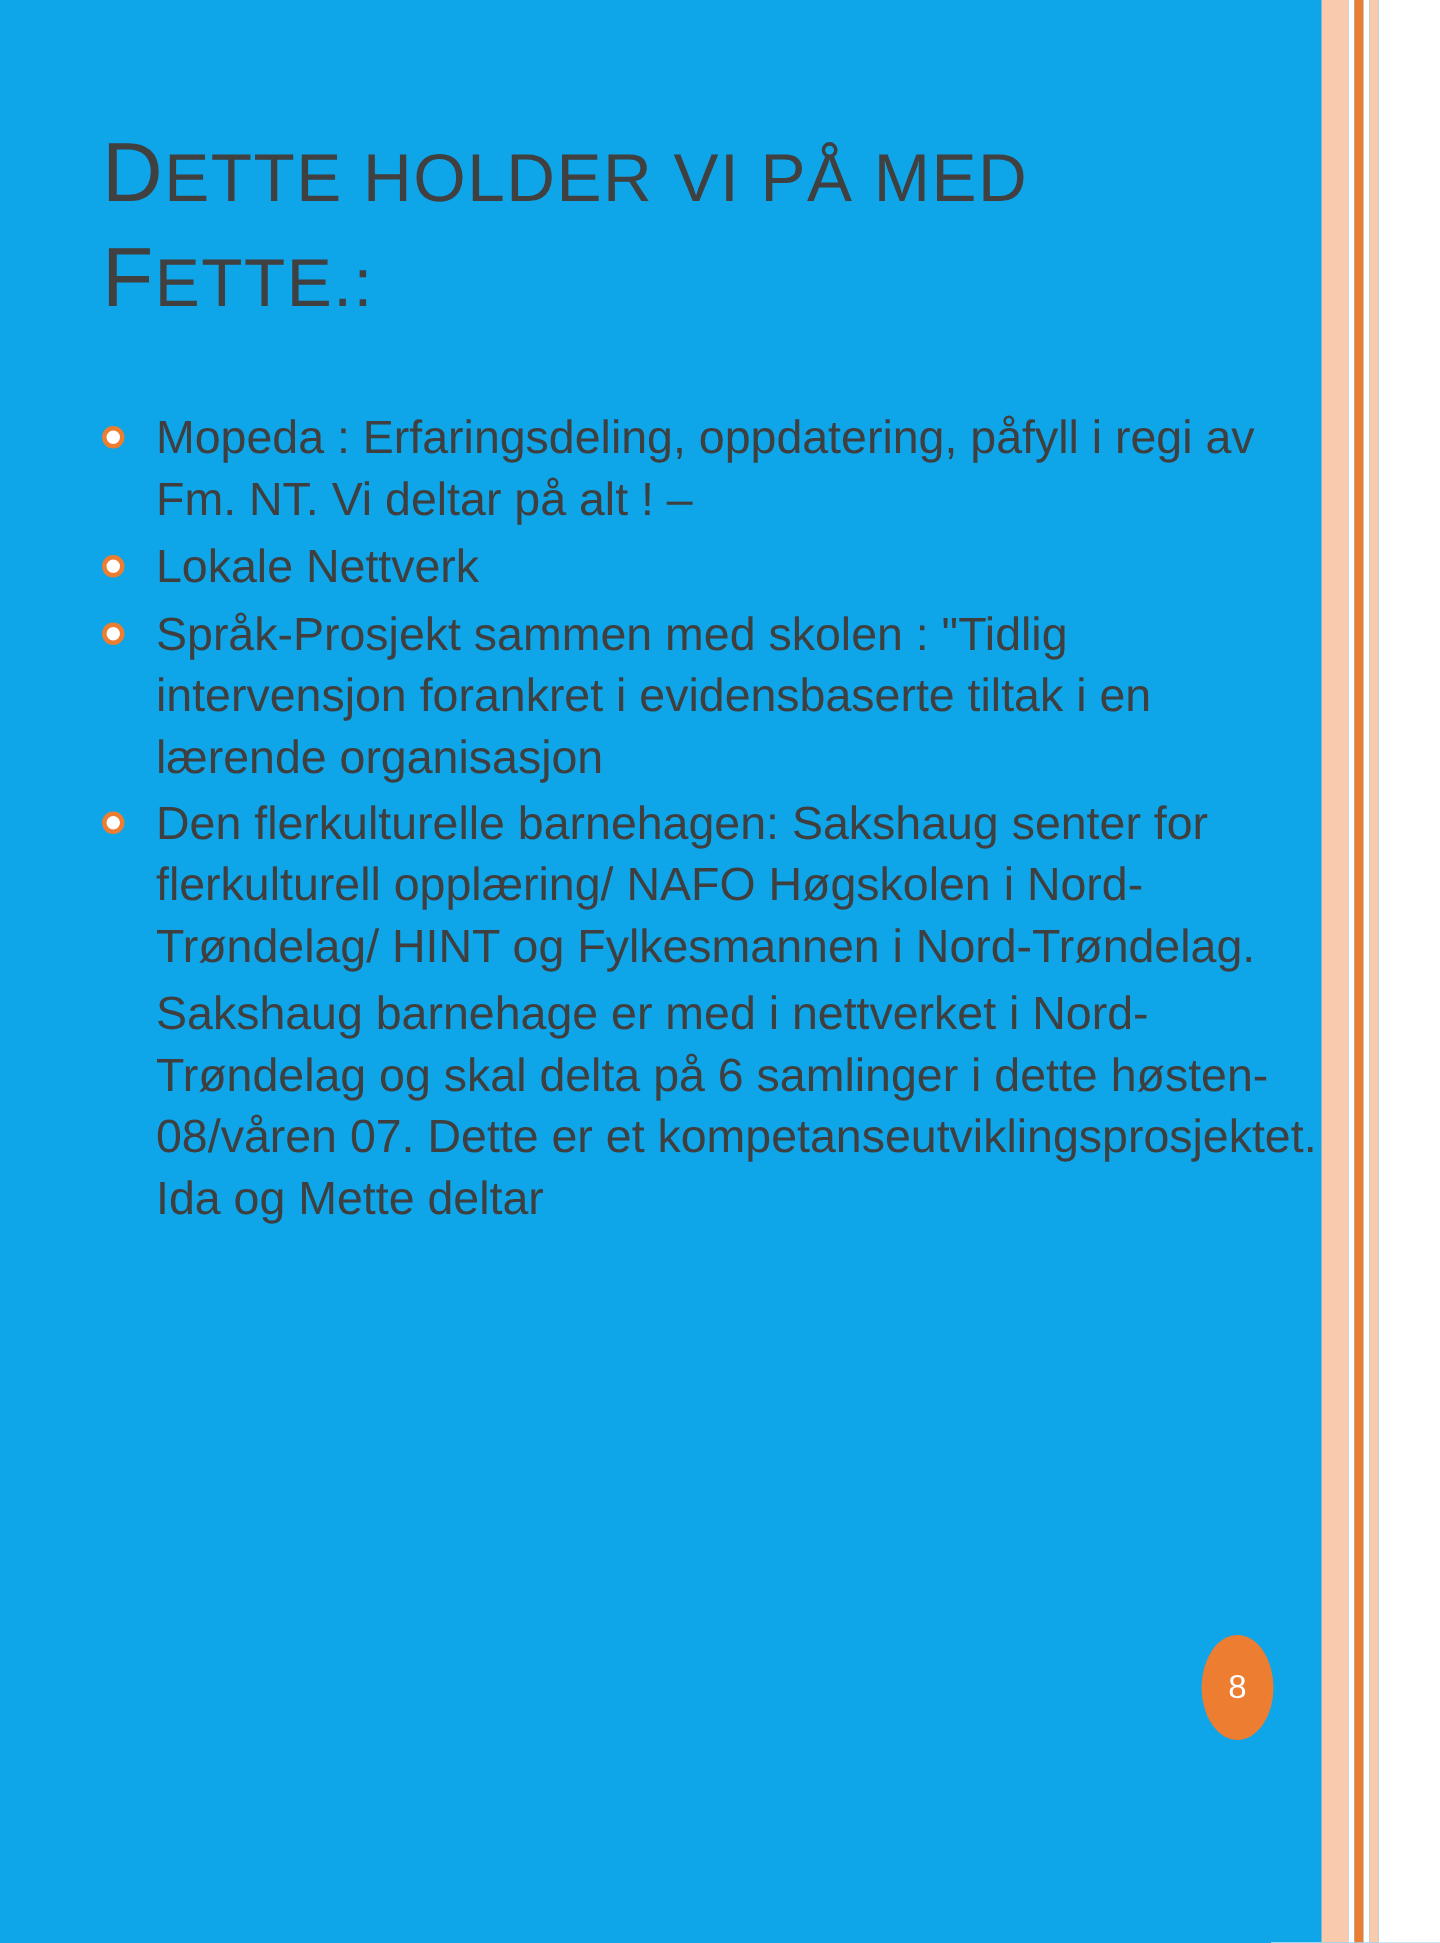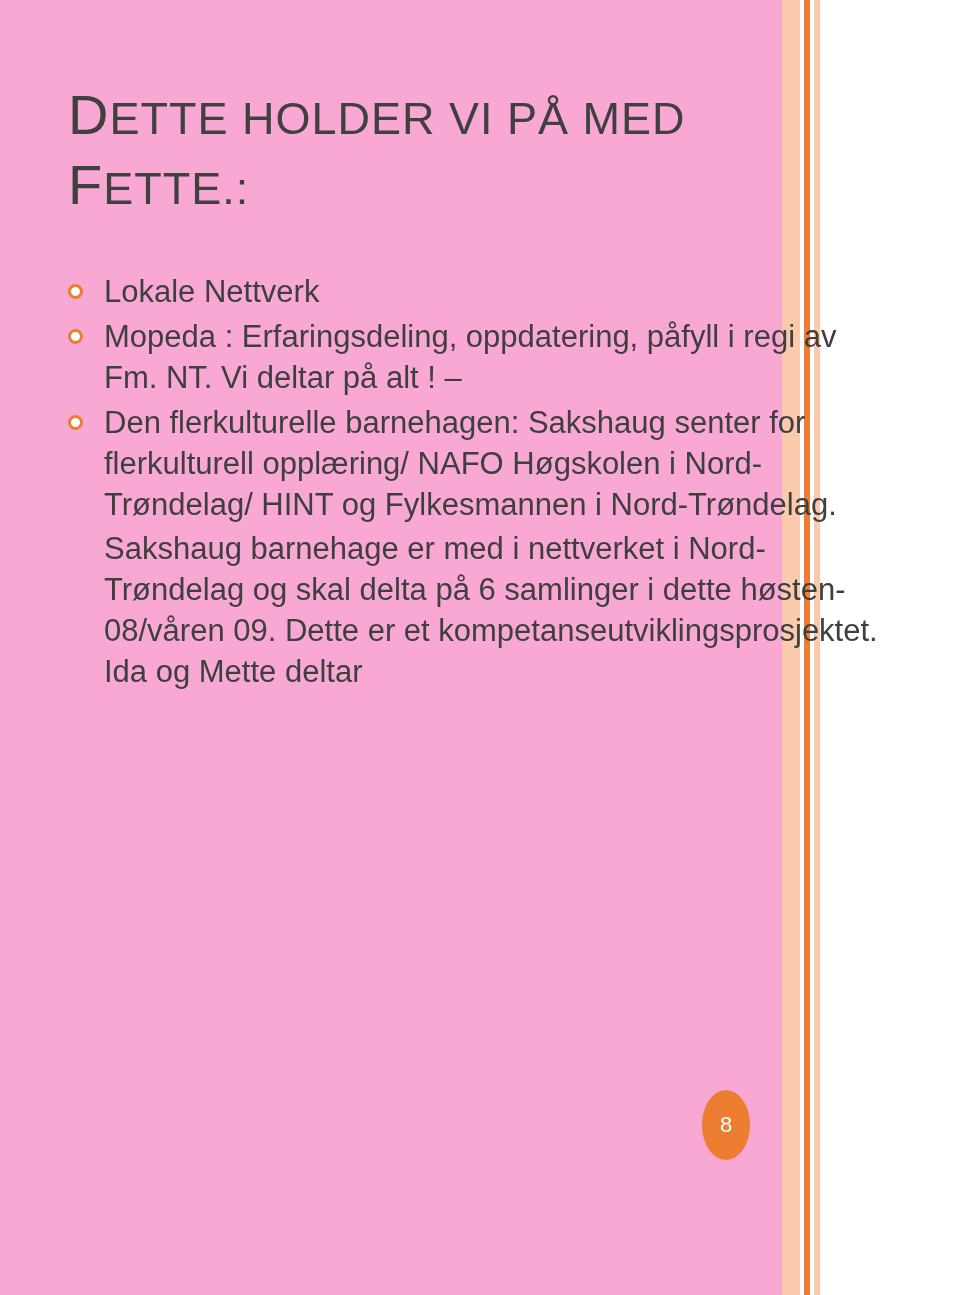--- a/index.html
+++ b/index.html
@@ -1,20 +1,20 @@
 <!DOCTYPE html>
 <html><head>
 <meta charset="utf-8">
 <style>
   * { margin: 0; padding: 0; box-sizing: border-box; }
   html, body { width: 960px; height: 1295px; background: #fff; font-family: Arial, Helvetica, sans-serif; }
   .slide {
-    width: 820px;
+    width: 919px;
     height: 1295px;
-    background: #f9a8d4;
+    background: #0ea5e9;
     position: relative;
   }
   .border-right {
     position: absolute;
     top: 0;
     right: 0;
     height: 100%;
     display: flex;
   }
   .border-right .bar1 { width: 18px; background: #f9cbac; }
@@ -98,32 +98,36 @@
   <div class="content">
 
     <div class="title">
       <span class="first-letter">D</span><span>ETTE HOLDER VI PÅ MED</span><br>
       <span class="first-letter">F</span><span>ETTE.:</span>
     </div>
 
     <ul class="bullets">
       <li>
         <span class="bullet-icon"></span>
+        <span>Mopeda : Erfaringsdeling, oppdatering, påfyll i regi av Fm. NT.  Vi deltar på alt ! –</span>
+      </li>
+      <li>
+        <span class="bullet-icon"></span>
         <span>Lokale Nettverk</span>
       </li>
       <li>
         <span class="bullet-icon"></span>
-        <span>Mopeda : Erfaringsdeling, oppdatering, påfyll i regi av Fm. NT.  Vi deltar på alt ! –</span>
+        <span>Språk-Prosjekt sammen med skolen : "Tidlig intervensjon forankret i evidensbaserte tiltak i en lærende organisasjon</span>
       </li>
       <li>
         <span class="bullet-icon"></span>
         <span>Den flerkulturelle barnehagen: Sakshaug senter for flerkulturell opplæring/ NAFO  Høgskolen i Nord-Trøndelag/ HINT  og Fylkesmannen i Nord-Trøndelag.</span>
       </li>
       <li class="no-bullet">
-        <span>Sakshaug barnehage er med i nettverket i Nord-Trøndelag og skal delta på 6 samlinger i dette høsten-08/våren 09. Dette er et kompetanseutviklingsprosjektet. Ida  og Mette deltar</span>
+        <span>Sakshaug barnehage er med i nettverket i Nord-Trøndelag og skal delta på 6 samlinger i dette høsten-08/våren 07. Dette er et kompetanseutviklingsprosjektet. Ida  og Mette deltar</span>
       </li>
     </ul>
 
   </div>
 
   <div class="page-badge">
     <span>8</span>
   </div>
 
 </div>

